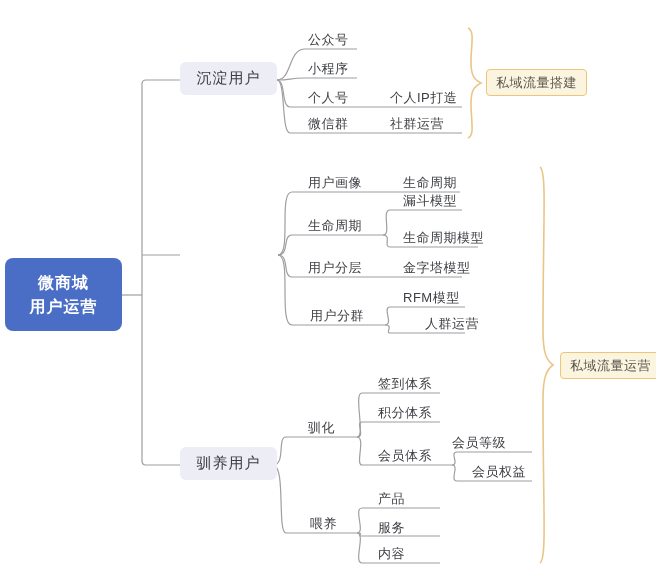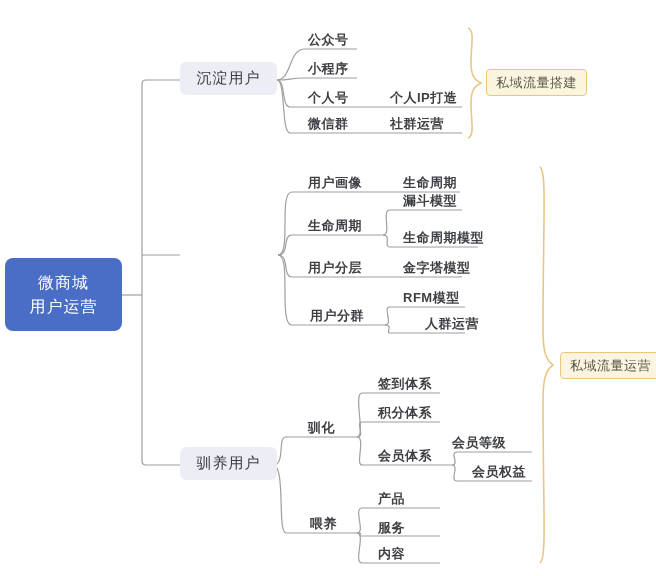--- a/index.html
+++ b/index.html
@@ -5,32 +5,32 @@
   html,body{margin:0;padding:0;background:#ffffff;}
   .stage{
     position:relative;width:656px;height:576px;background:#ffffff;overflow:hidden;
     font-family:"Liberation Sans","DejaVu Sans",sans-serif;
   }
   .stage svg.wires{position:absolute;left:0;top:0;}
   .node-root{
     position:absolute;left:5px;top:258px;width:117px;height:73px;
     background:#4a6ec5;border-radius:8px;color:#ffffff;
     display:flex;flex-direction:column;align-items:center;justify-content:center;
-    font-size:16px;line-height:24px;letter-spacing:1px;
+    font-size:16px;line-height:24px;letter-spacing:1px;font-weight:bold;
   }
   .node-branch{
     position:absolute;left:180px;width:97px;height:33px;
     background:#ededf5;border-radius:6px;color:#3c3d42;
     display:flex;align-items:center;justify-content:center;
     font-size:15px;letter-spacing:1px;
   }
   .b1{top:62px}.b2{top:237px}.b3{top:447px}
   .leaf{
     position:absolute;color:#3f4045;font-size:13px;line-height:17px;
-    white-space:nowrap;letter-spacing:0.5px;font-weight:bold;
+    white-space:nowrap;letter-spacing:0.5px;
   }
   .callout{
     position:absolute;background:#fbf4df;border:1px solid #eec679;border-radius:4px;
     color:#56554b;font-size:13px;line-height:17px;padding:4px 9px;white-space:nowrap;
     letter-spacing:0.5px;
   }
   .co1{left:486px;top:69px;}
   .co2{left:560px;top:352px;}
 </style>
 </head>

